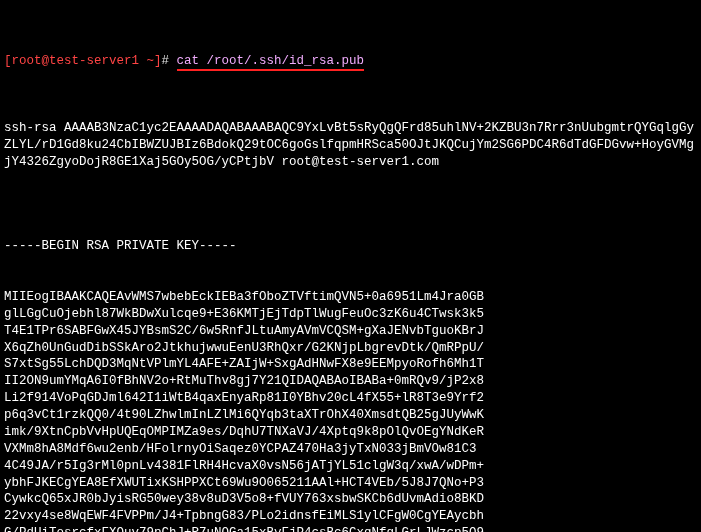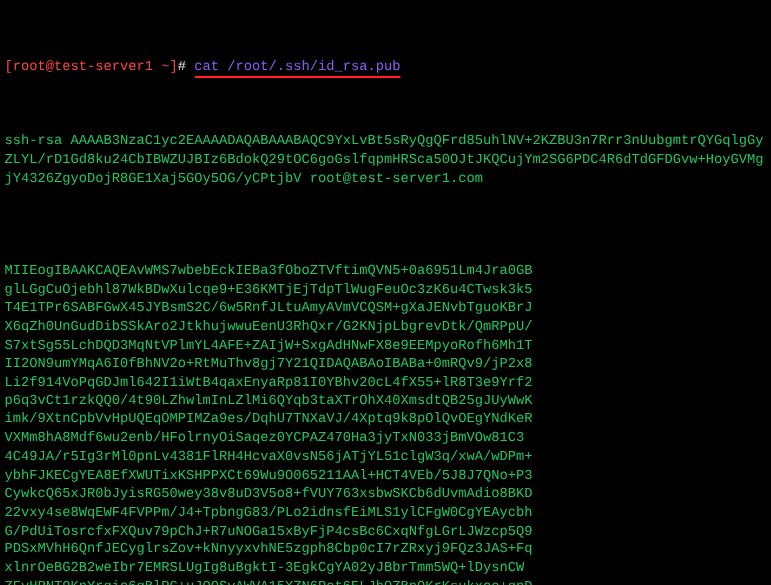--- a/index.html
+++ b/index.html
@@ -19,48 +19,49 @@
     white-space: pre-wrap;
     word-break: break-all;
   }
   .prompt-seg {
     color: #ff4444;
   }
   .hash {
     color: #e0e0e0;
   }
   .cmd {
-    color: #8b5cf6;
+    color: #f0abfc;
   }
   .cmd-wrap {
     position: relative;
     display: inline-block;
   }
   .underline-red {
     position: absolute;
     left: 0;
     right: 0;
     bottom: -1px;
     height: 2px;
     background: #ff2222;
   }
   .output {
-    color: #22c55e;
+    color: #ffffff;
   }
 </style>
 </head>
 <body>
 
 <div class="terminal">
 
   <div><span class="prompt-seg">[</span><span class="prompt-seg">root@test-server1</span><span class="prompt-seg"> ~</span><span class="prompt-seg">]</span><span class="hash"># </span><span class="cmd-wrap"><span class="cmd">cat /root/.ssh/id_rsa.pub</span><span class="underline-red"></span></span></div>
 
   <div class="output">ssh-rsa AAAAB3NzaC1yc2EAAAADAQABAAABAQC9YxLvBt5sRyQgQFrd85uhlNV+2KZBU3n7Rrr3nUubgmtrQYGqlgGyZLYL/rD1Gd8ku24CbIBWZUJBIz6BdokQ29tOC6goGslfqpmHRSca50OJtJKQCujYm2SG6PDC4R6dTdGFDGvw+HoyGVMgjY4326ZgyoDojR8GE1Xaj5GOy5OG/yCPtjbV root@test-server1.com</div>
 
 
+  <div class="output">-----BEGIN RSA PRIVATE KEY-----</div>
   <div class="output">MIIEogIBAAKCAQEAvWMS7wbebEckIEBa3fOboZTVftimQVN5+0a6951Lm4Jra0GB
 glLGgCuOjebhl87WkBDwXulcqe9+E36KMTjEjTdpTlWugFeuOc3zK6u4CTwsk3k5
 T4E1TPr6SABFGwX45JYBsmS2C/6w5RnfJLtuAmyAVmVCQSM+gXaJENvbTguoKBrJ
 X6qZh0UnGudDibSSkAro2JtkhujwwuEenU3RhQxr/G2KNjpLbgrevDtk/QmRPpU/
 S7xtSg55LchDQD3MqNtVPlmYL4AFE+ZAIjW+SxgAdHNwFX8e9EEMpyoRofh6Mh1T
 II2ON9umYMqA6I0fBhNV2o+RtMuThv8gj7Y21QIDAQABAoIBABa+0mRQv9/jP2x8
 Li2f914VoPqGDJml642I1iWtB4qaxEnyaRp81I0YBhv20cL4fX55+lR8T3e9Yrf2
 p6q3vCt1rzkQQ0/4t90LZhwlmInLZlMi6QYqb3taXTrOhX40XmsdtQB25gJUyWwK
 imk/9XtnCpbVvHpUQEqOMPIMZa9es/DqhU7TNXaVJ/4Xptq9k8pOlQvOEgYNdKeR
 VXMm8hA8Mdf6wu2enb/HFolrnyOiSaqez0YCPAZ470Ha3jyTxN033jBmVOw81C3

